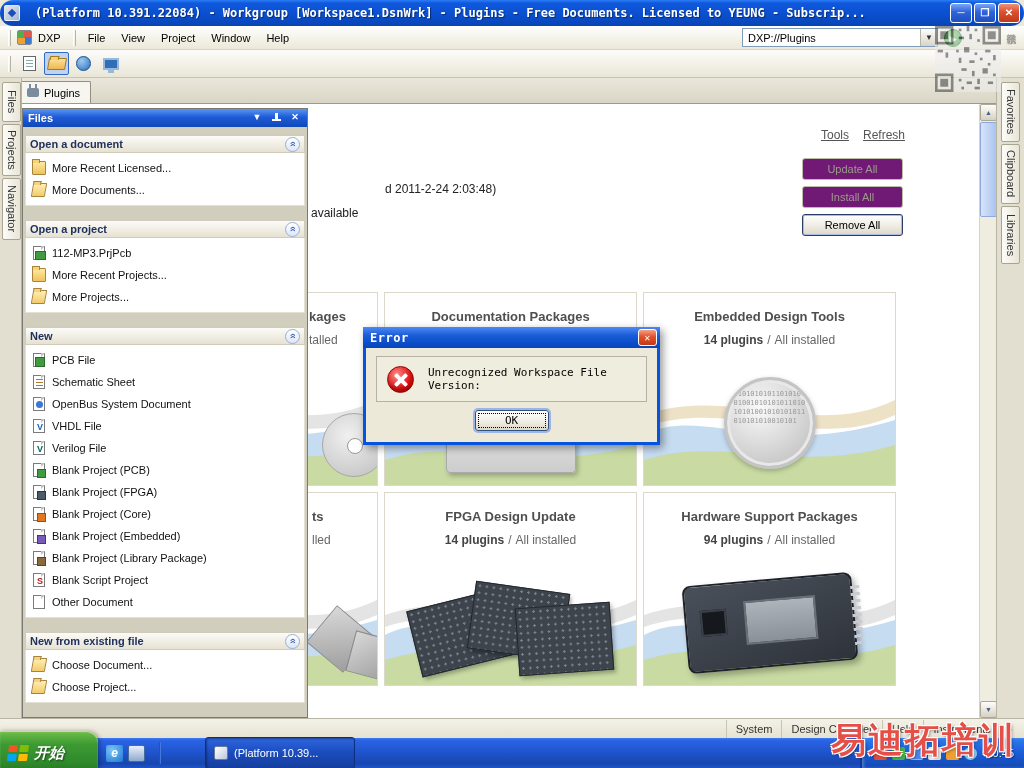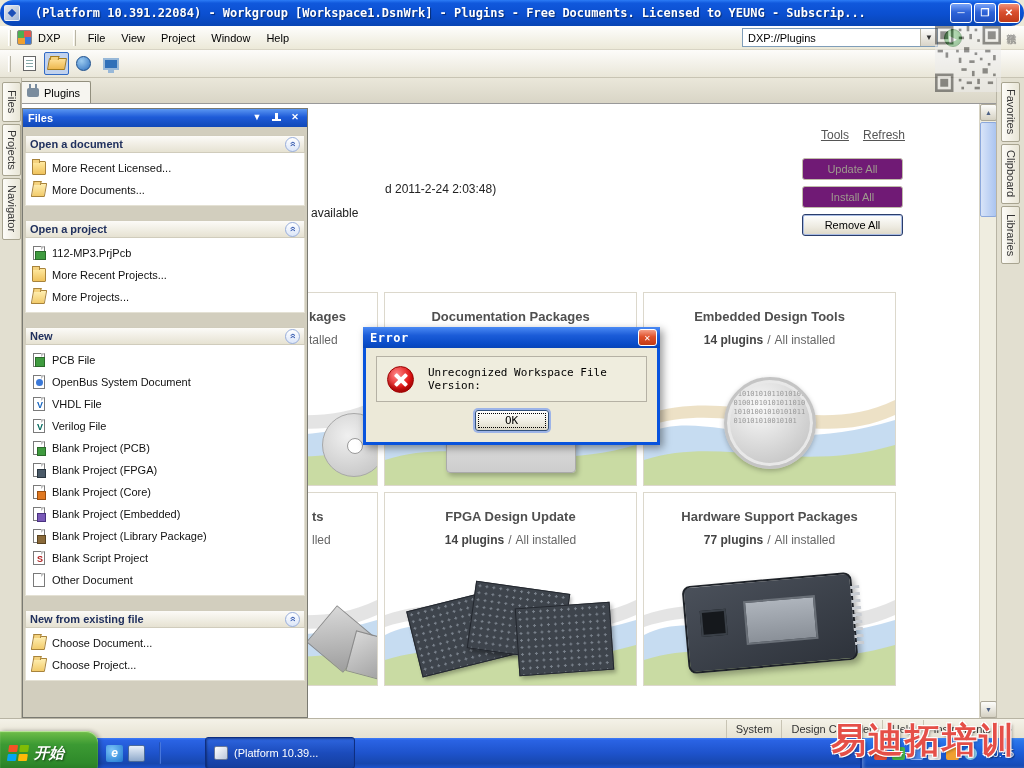--- a/index.html
+++ b/index.html
@@ -412,21 +412,21 @@
           <path d="M0,70 C60,40 120,95 253,55 L253,120 L0,120 Z" fill="#BCD6EE" opacity="0.85"></path>
           <path d="M0,95 C80,70 150,110 253,80 L253,120 L0,120 Z" fill="#C9DA9A" opacity="0.9"></path>
         </svg>
         <span class="pcb">
           <span class="pcb-screen"></span>
             <span class="pcb-chip"></span>
             <span class="pcb-pins"></span>
         </span>
         <div class="card-title">Hardware Support Packages</div>
         <div class="card-sub">
-          <b>77 plugins</b>
+          <b>94 plugins</b>
           <span>/</span>
           <span>All installed</span>
         </div>
       </div>
     </div>
   </div>
 
   <div class="scrollbar">
     <span class="sb-btn sb-up"></span>
     <span class="sb-thumb"></span>
@@ -494,20 +494,24 @@
 
       <div class="fp-section">
         <div class="fp-sec-header">
           <span class="fp-sec-title">New</span>
           <span class="chev-btn"></span>
         </div>
         <div class="fp-items">
           <div class="fp-item">
             <span class="ico doc" data-icon="pcb-file-icon"></span>
             <span>PCB File</span>
+            </div>
+          <div class="fp-item">
+            <span class="ico doc" data-icon="schematic-icon"></span>
+            <span>Schematic Sheet</span>
             </div>
           <div class="fp-item">
             <span class="ico doc" data-icon="openbus-icon"></span>
             <span>OpenBus System Document</span>
             </div>
           <div class="fp-item">
             <span class="ico doc" data-icon="vhdl-icon"></span>
             <span>VHDL File</span>
             </div>
           <div class="fp-item">

